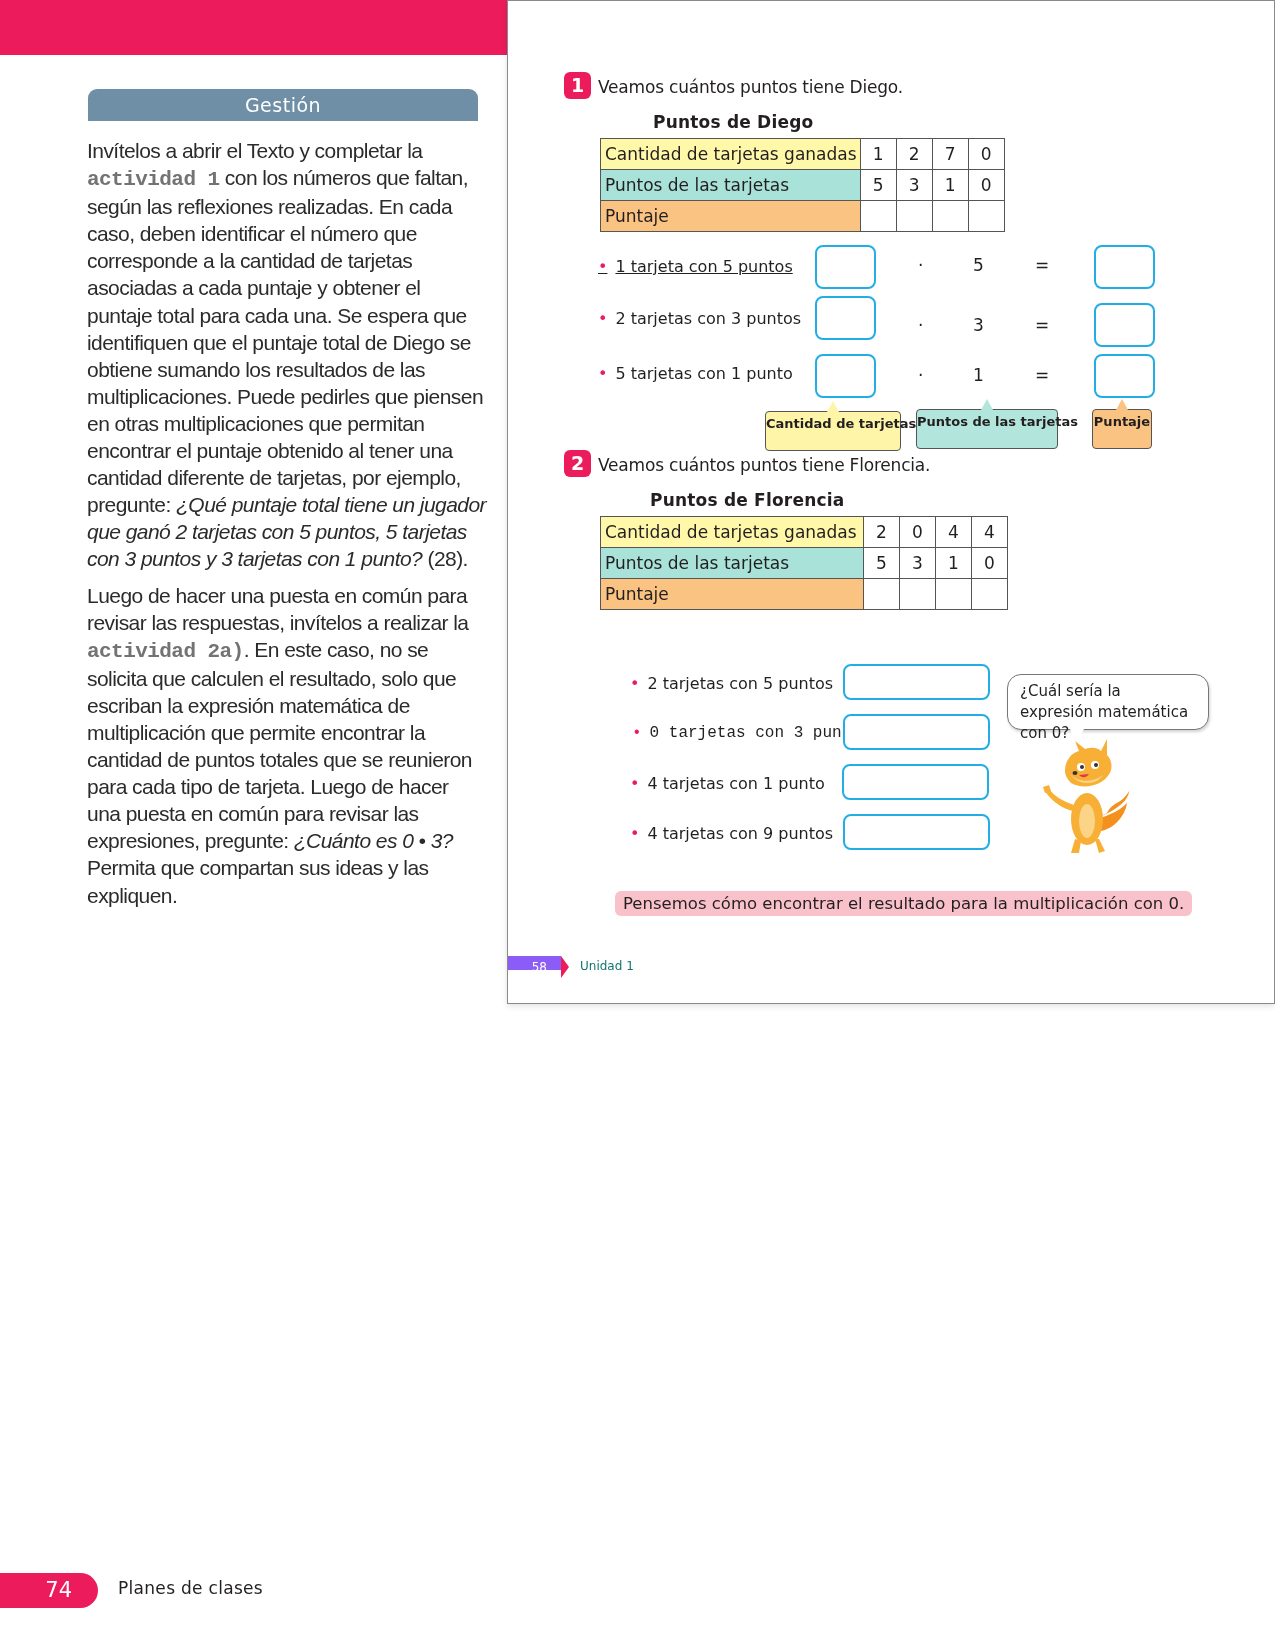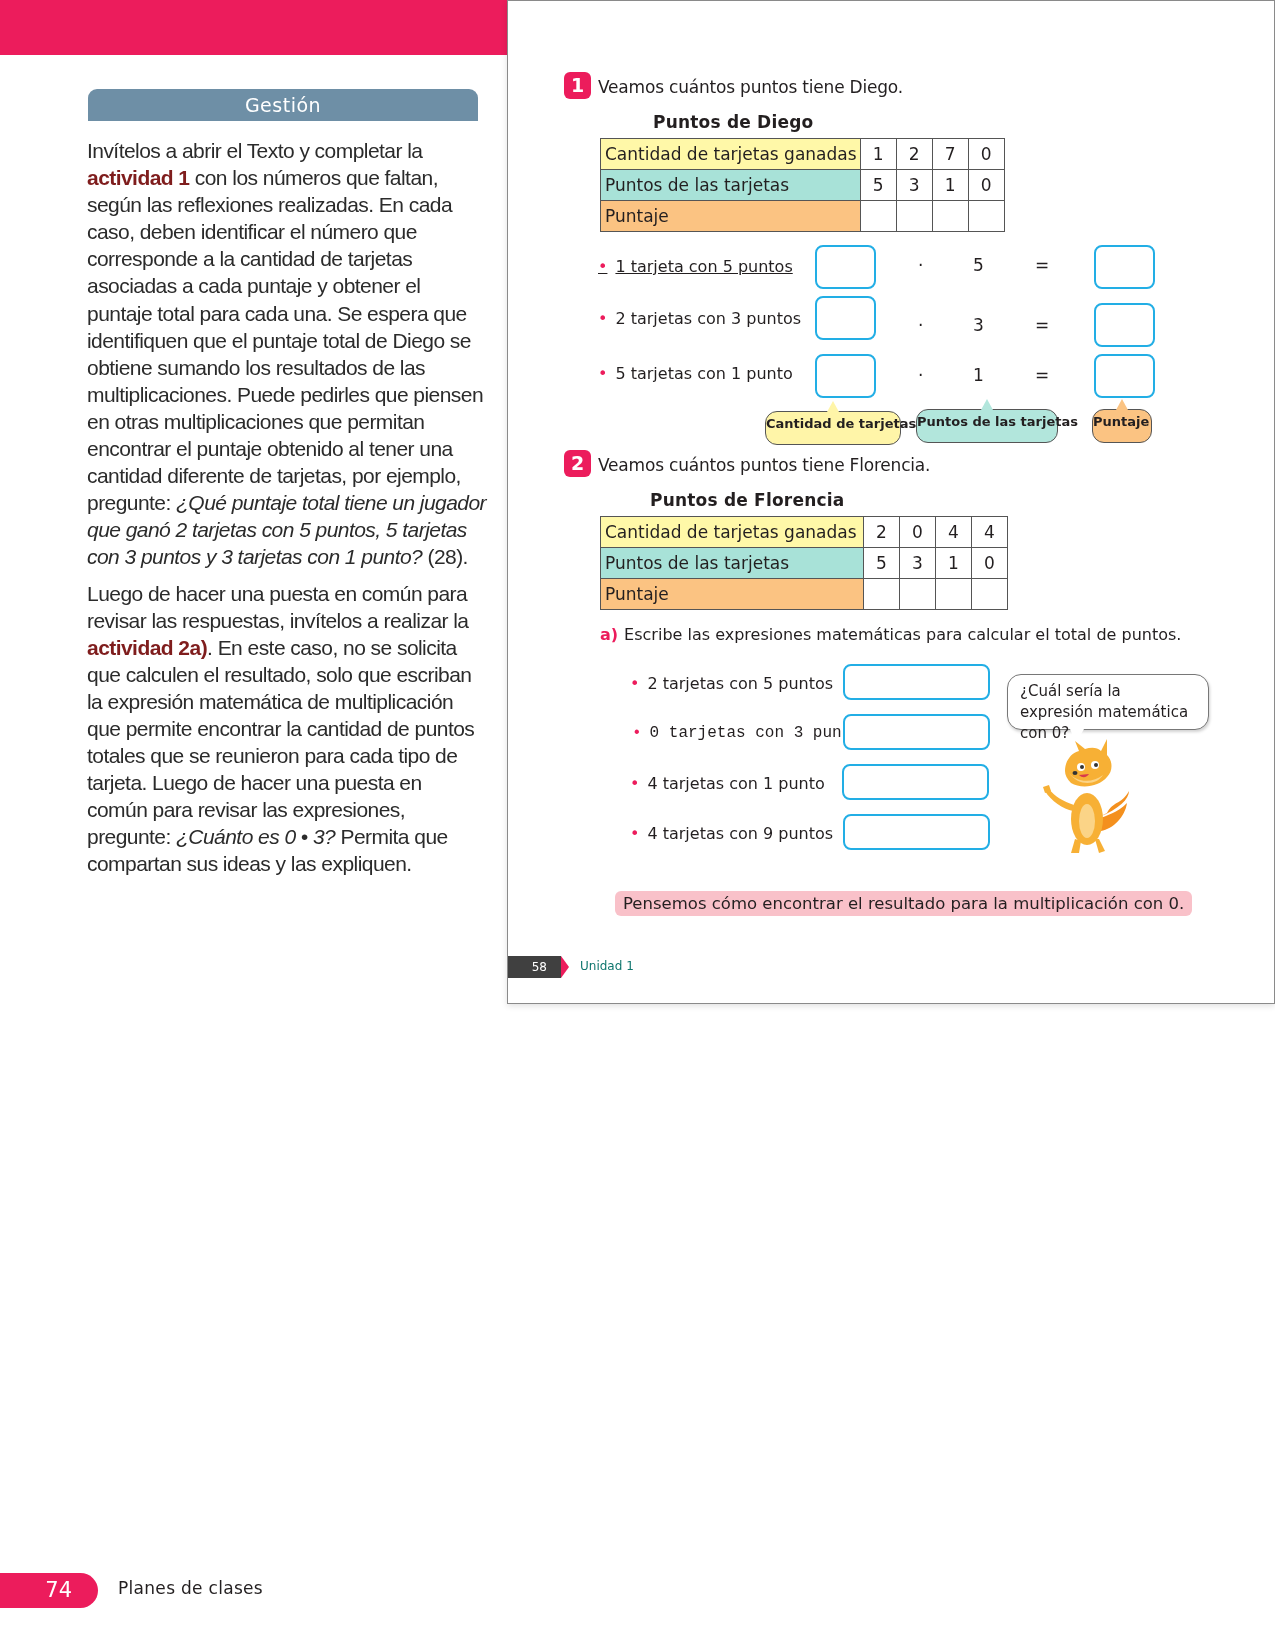--- a/index.html
+++ b/index.html
@@ -9,21 +9,21 @@
   .top-bar { position: absolute; left: 0; top: 0; width: 508px; height: 55px; background: #ec1c5c; }
 
   
   .gestion-header { position: absolute; left: 88px; top: 89px; width: 390px; height: 32px;
     background: #6e8fa6; border-radius: 9px 9px 0 0; color: #fff; text-align: center;
     font-family: "DejaVu Sans", sans-serif; font-size: 19px; line-height: 32px; letter-spacing: 0.5px; }
   .left-text { position: absolute; left: 87px; top: 137px; width: 400px;
     font-family: "Liberation Sans", sans-serif; font-size: 21px; line-height: 27.1px;
     color: #2b2b2b; letter-spacing: -0.55px; }
   .left-text p { margin-bottom: 9px; }
-  .left-text b { font-weight: bold; color: #7f1d1d; }
+  .left-text b { font-weight: bold; color: #737373; font-family: Liberation Mono, monospace; }
   .left-text i { font-style: italic; }
 
   
   .page-panel { position: absolute; left: 507px; top: 0; width: 768px; height: 1004px;
     background: #fff; border: 1.5px solid #8a8a8a; border-top: 1px solid #8a8a8a;
     box-shadow: 0 2px 6px rgba(0,0,0,0.12); }
   .pp { position: absolute; }
 
   .badge { position: absolute; width: 27px; height: 27px; background: #ec1c5c; color: #fff;
     border-radius: 6px; font-size: 19px; font-weight: bold; text-align: center; line-height: 27px;
@@ -37,43 +37,43 @@
   table.pts td.lbl { padding-left: 4px; white-space: nowrap; }
   .row-yellow td.lbl { background: #fff8a8; }
   .row-teal td.lbl { background: #a8e2d8; }
   .row-orange td.lbl { background: #fbc382; }
 
   .bullet-row { position: absolute; font-size: 16px; color: #231f20; white-space: nowrap; }
   .bullet { color: #ec1c5c; margin-right: 8px; }
   .ansbox { position: absolute; border: 2px solid #22aee5; border-radius: 8px; background: #fff; }
   .op { position: absolute; font-size: 17px; color: #231f20; }
 
-  .tag { position: absolute; height: 34px; border: 1px solid #555; border-radius: 12px;
-    font-size: 13px; font-weight: bold; line-height: 24px; color: #231f20; white-space: nowrap; }
+  .tag { position: absolute; height: 40px; border: 1px solid #555; border-radius: 4px;
+    font-size: 13px; font-weight: bold; line-height: 24px; text-align: center; color: #231f20; white-space: nowrap; }
   .tag .tip { position: absolute; top: -11px; left: 50%; margin-left: -6px; width: 0; height: 0;
     border-left: 6px solid transparent; border-right: 6px solid transparent; }
   .tag-yellow { background: #fff5a8; }
   .tag-yellow .tip { border-bottom: 11px solid #fff5a8; }
   .tag-teal { background: #b2e6dc; }
   .tag-teal .tip { border-bottom: 11px solid #b2e6dc; }
   .tag-orange { background: #fbc382; }
   .tag-orange .tip { border-bottom: 11px solid #fbc382; }
 
   .sublabel { position: absolute; font-size: 16px; color: #231f20; white-space: nowrap; }
   .sublabel .a { color: #ec1c5c; font-weight: bold; margin-right: 6px; }
 
   .speech { position: absolute; border: 1px solid #777; border-radius: 14px; background: #fff;
     box-shadow: 1px 2px 3px rgba(0,0,0,0.18); padding: 6px 12px; font-size: 15px; line-height: 21px; color: #231f20; }
   .speech .tail { position: absolute; bottom: -14px; left: 62px; width: 0; height: 0;
     border-left: 6px solid transparent; border-right: 8px solid transparent; border-top: 14px solid #fff; }
 
   .think-strip { position: absolute; background: #f9c1c9; border-radius: 6px; font-size: 16.5px;
     color: #231f20; padding: 0 8px; line-height: 25px; white-space: nowrap; }
 
-  .page-tab { position: absolute; height: 22px; background: #404040; color: #fff; font-size: 12px;
+  .page-tab { position: absolute; height: 14px; background: #8b5cf6; color: #fff; font-size: 12px;
     line-height: 22px; text-align: right; padding-right: 14px; }
   .page-tab::after { content: ""; position: absolute; right: -8px; top: 0; width: 0; height: 0;
     border-top: 11px solid transparent; border-bottom: 11px solid transparent; border-left: 8px solid #ec1c5c; }
   .unit-label { position: absolute; font-size: 12px; color: #0f766e; }
 
   
   .footer-pill { position: absolute; left: 0; top: 1573px; width: 98px; height: 35px;
     background: #ec1c5c; border-radius: 0 18px 18px 0; color: #fff; font-size: 21px;
     line-height: 35px; text-align: right; padding-right: 26px; }
   .footer-label { position: absolute; left: 118px; top: 1578px; font-size: 17px; color: #231f20; letter-spacing: 0.3px; }
@@ -169,21 +169,20 @@
     <tr class="row-orange">
       <td class="lbl">Puntaje</td>
       <td class="num"></td>
       <td class="num"></td>
       <td class="num"></td>
       <td class="num"></td>
     </tr>
   </tbody>
     </table>
 
-  <div class="sublabel" style="left:92px; top:624px;"><span class="a">a)</span><span>Escribe las expresiones matemáticas para calcular el total de puntos.</span></div>
 
   <div class="bullet-row" style="left:122px; top:673px;"><span class="bullet">•</span><span>2 tarjetas con 5 puntos</span></div>
   <div class="ansbox" style="left:335px; top:663px; width:147px; height:36px;"></div>
 
   <div class="bullet-row" style="left:124px; top:723px;font-family:Liberation Mono, monospace;"><span class="bullet">•</span><span>0 tarjetas con 3 puntos</span></div>
   <div class="ansbox" style="left:335px; top:713px; width:147px; height:36px;"></div>
 
   <div class="bullet-row" style="left:122px; top:773px;"><span class="bullet">•</span><span>4 tarjetas con 1 punto</span></div>
   <div class="ansbox" style="left:334px; top:763px; width:147px; height:36px;"></div>
 

